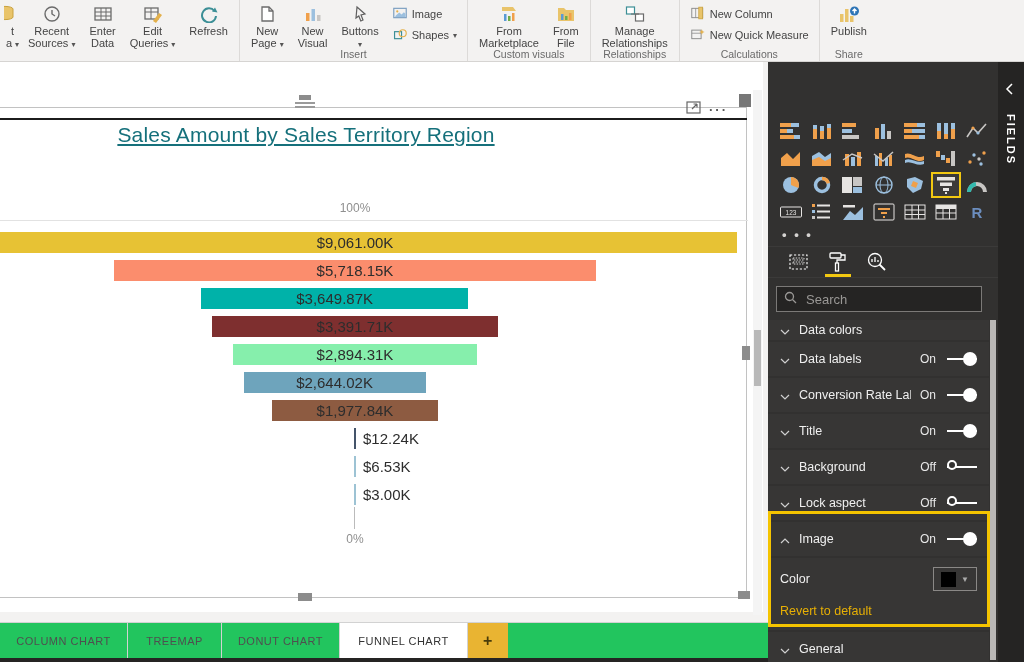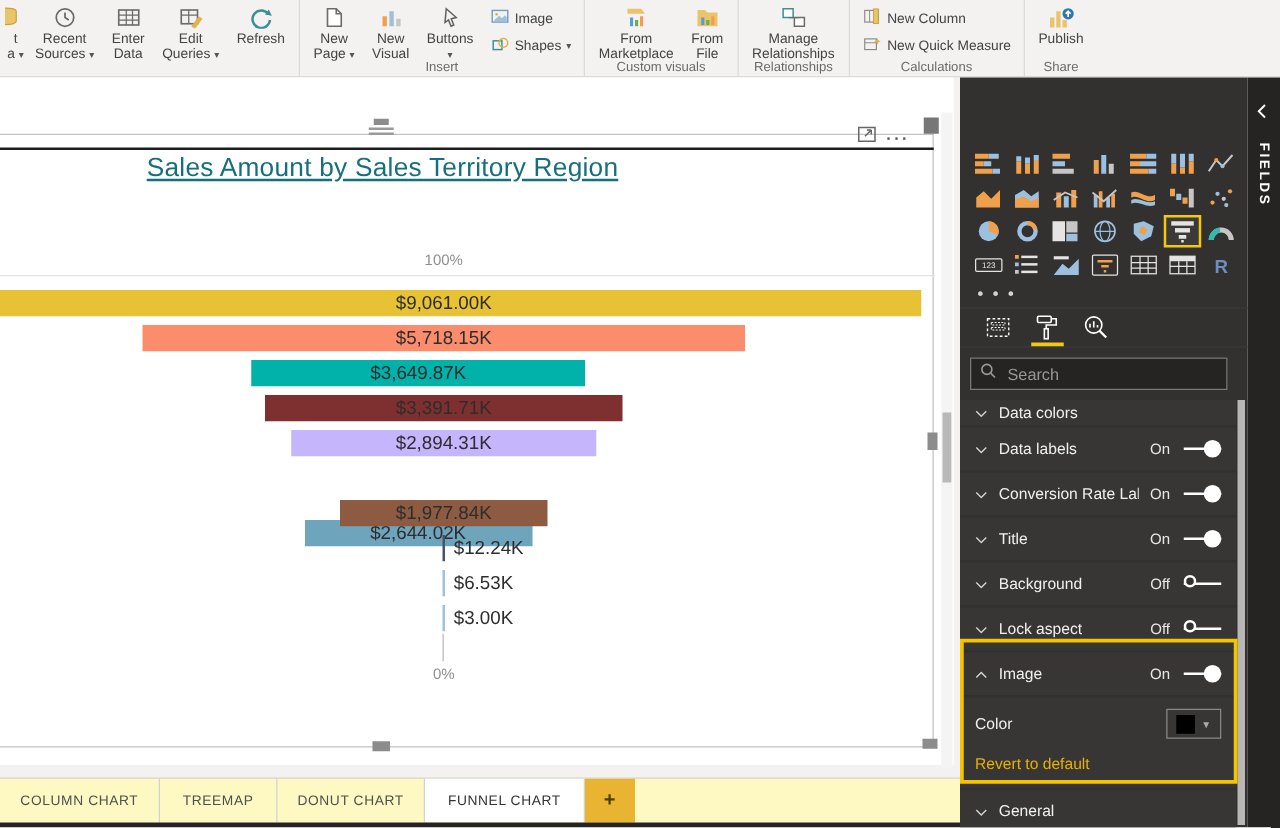--- a/index.html
+++ b/index.html
@@ -41,21 +41,21 @@
   .fbar{position:absolute;height:21px;display:flex;align-items:center;justify-content:center;}
   .fbar span{font-size:15px;color:#2d2d2d;white-space:nowrap;}
   .fsidelabel{position:absolute;height:21px;display:flex;align-items:center;font-size:15px;color:#2d2d2d;}
   .centerline{position:absolute;left:354px;top:445px;width:1px;height:22px;background:#bbb;}
 
   
   .vscroll{position:absolute;left:753px;top:28px;width:9px;height:525px;background:#f4f4f4;}
   .vscroll .thumb{position:absolute;left:1px;top:240px;width:7px;height:56px;background:#b9b9b9;}
 
   
-  .tabstrip{position:absolute;left:0;top:560px;width:768px;height:36px;background:#fef9c3;border-top:1px solid #d2d2d2;display:flex;}
+  .tabstrip{position:absolute;left:0;top:560px;width:768px;height:36px;background:#22c55e;border-top:1px solid #d2d2d2;display:flex;}
   .ptab{height:100%;display:flex;align-items:center;justify-content:center;font-size:11px;letter-spacing:.5px;color:#4f4f4f;border-right:1px solid #d2d2d2;cursor:pointer;}
   .ptab.active{background:#fff;color:#333;}
   .ptab.add{background:#e9b432;color:#4a3c0a;font-size:16px;font-weight:bold;border-right:none;}
   .bottombar{position:absolute;left:0;top:596px;width:768px;height:4px;background:#252423;}
 
   
   .vpanel{position:absolute;left:768px;top:0;width:230px;height:600px;background:#323130;color:#fff;}
   .vphead{position:absolute;left:0;top:0;width:230px;height:46px;background:#252423;display:flex;align-items:center;padding:0 12px;}
   .vphead .t{flex:1;font-size:12px;font-weight:bold;letter-spacing:1px;}
   .icongrid{position:absolute;left:8px;top:56px;width:214px;display:grid;grid-template-columns:repeat(7,30px);grid-auto-rows:26px;gap:1px;}
@@ -322,24 +322,24 @@
           </div>
           <div class="fbar" style="left: 113.93px; top: 198px; width: 482.14px; background: rgb(251, 141, 109);">
             <span>$5,718.15K</span>
           </div>
           <div class="fbar" style="left: 201.126px; top: 226px; width: 267px; background: rgb(0, 178, 169);">
             <span>$3,649.87K</span>
           </div>
           <div class="fbar" style="left: 212.01px; top: 254px; width: 285.98px; background: rgb(126, 47, 47);">
             <span>$3,391.71K</span>
           </div>
-          <div class="fbar" style="left: 232.98px; top: 282px; width: 244.041px; background: #c4b5fd;">
+          <div class="fbar" style="left: 232.98px; top: 282px; width: 244.041px; background: #86efac;">
             <span>$2,894.31K</span>
           </div>
-          <div class="fbar" style="left: 243.532px; top: 310px; width: 182px; background: rgb(110, 164, 188); margin-top: 44px;">
+          <div class="fbar" style="left: 243.532px; top: 310px; width: 182px; background: rgb(110, 164, 188);">
             <span>$2,644.02K</span>
           </div>
           <div class="fbar" style="left: 271.617px; top: 338px; width: 166.766px; background: rgb(141, 91, 65);">
             <span>$1,977.84K</span>
           </div>
           <div style="position: absolute; left: 354px; top: 366px; width: 2px; height: 21px; background: rgb(68, 84, 106);"></div>
           <div class="fsidelabel" style="left: 363px; top: 366px;">$12.24K</div>
           <div style="position: absolute; left: 354px; top: 394px; width: 2px; height: 21px; background: rgb(157, 195, 212);"></div>
           <div class="fsidelabel" style="left: 363px; top: 394px;">$6.53K</div>
           <div style="position: absolute; left: 354px; top: 422px; width: 2px; height: 21px; background: rgb(157, 195, 212);"></div>

